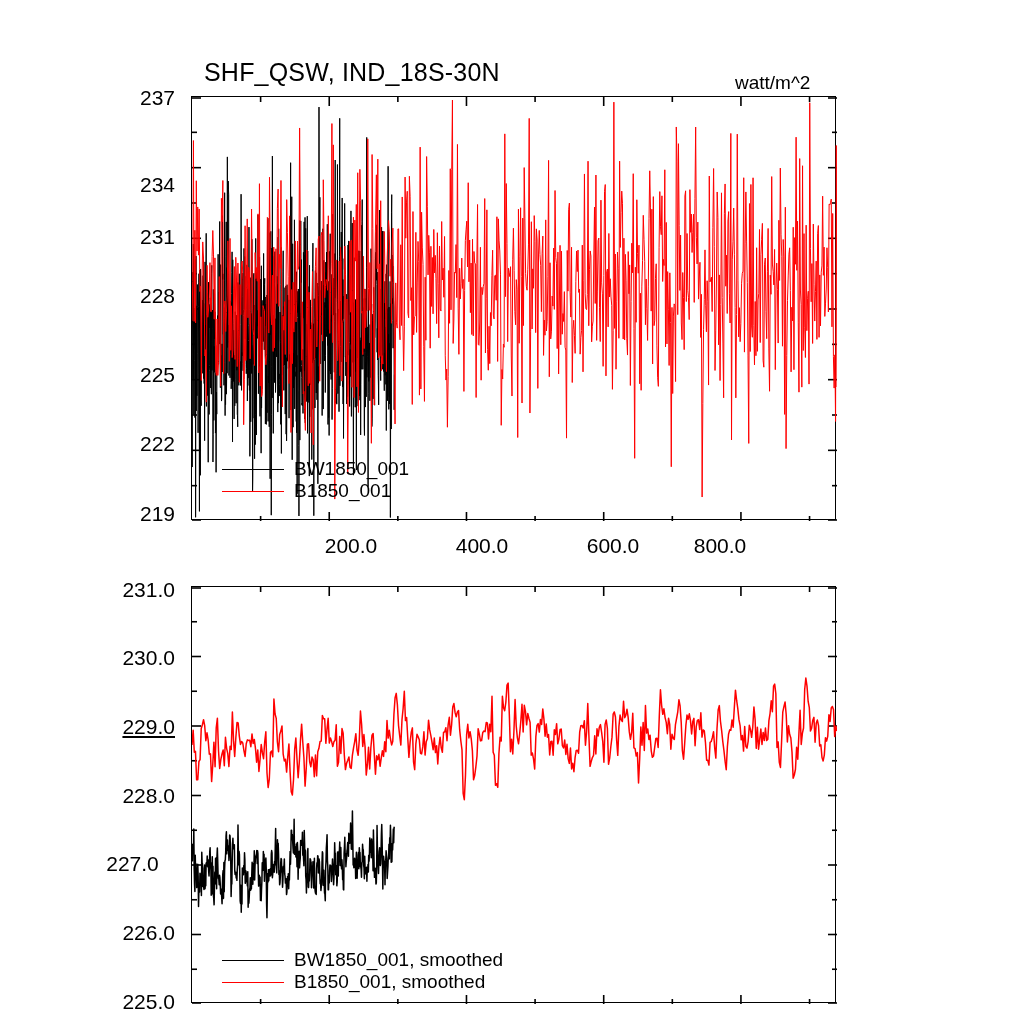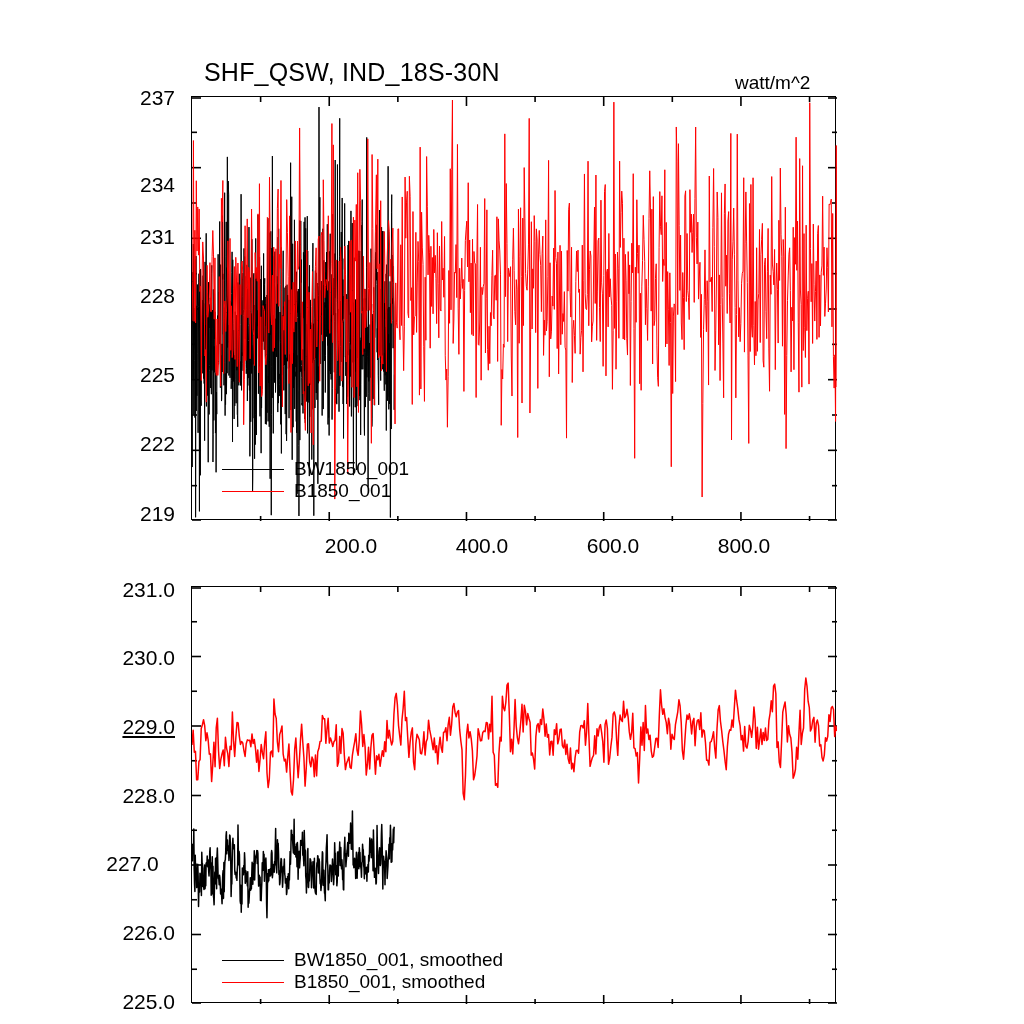--- a/index.html
+++ b/index.html
@@ -37,21 +37,21 @@
     <div class="ytick" style="left:110px;top:173px;width:65px;">234</div>
     <div class="ytick" style="left:110px;top:225px;width:65px;">231</div>
     <div class="ytick" style="left:110px;top:284px;width:65px;">228</div>
     <div class="ytick" style="left:110px;top:363px;width:65px;">225</div>
     <div class="ytick" style="left:110px;top:432px;width:65px;">222</div>
     <div class="ytick" style="left:110px;top:502px;width:65px;">219</div>
 
     <div class="xtick" style="left:291px;top:534px;width:120px;">200.0</div>
     <div class="xtick" style="left:422px;top:534px;width:120px;">400.0</div>
     <div class="xtick" style="left:553px;top:534px;width:120px;">600.0</div>
-    <div class="xtick" style="left:684px;top:534px;width:120px;">800.0</div>
+    <div class="xtick" style="left:660px;top:534px;width:120px;">800.0</div>
 
     <div class="frame" style="left:191px;top:96px;width:645px;height:424px;">
       <svg class="plotsvg" id="svg-top" width="645" height="424">
           <line x1="0" y1="1" x2="9" y2="1" stroke="#000" stroke-width="1.6"></line>
           <line x1="645" y1="1" x2="636" y2="1" stroke="#000" stroke-width="1.6"></line>
           <line x1="0" y1="35.333333333333336" x2="5" y2="35.333333333333336" stroke="#000" stroke-width="1.6"></line>
           <line x1="645" y1="35.333333333333336" x2="640" y2="35.333333333333336" stroke="#000" stroke-width="1.6"></line>
           <line x1="0" y1="70.66666666666667" x2="9" y2="70.66666666666667" stroke="#000" stroke-width="1.6"></line>
           <line x1="645" y1="70.66666666666667" x2="636" y2="70.66666666666667" stroke="#000" stroke-width="1.6"></line>
           <line x1="0" y1="106" x2="5" y2="106" stroke="#000" stroke-width="1.6"></line>

